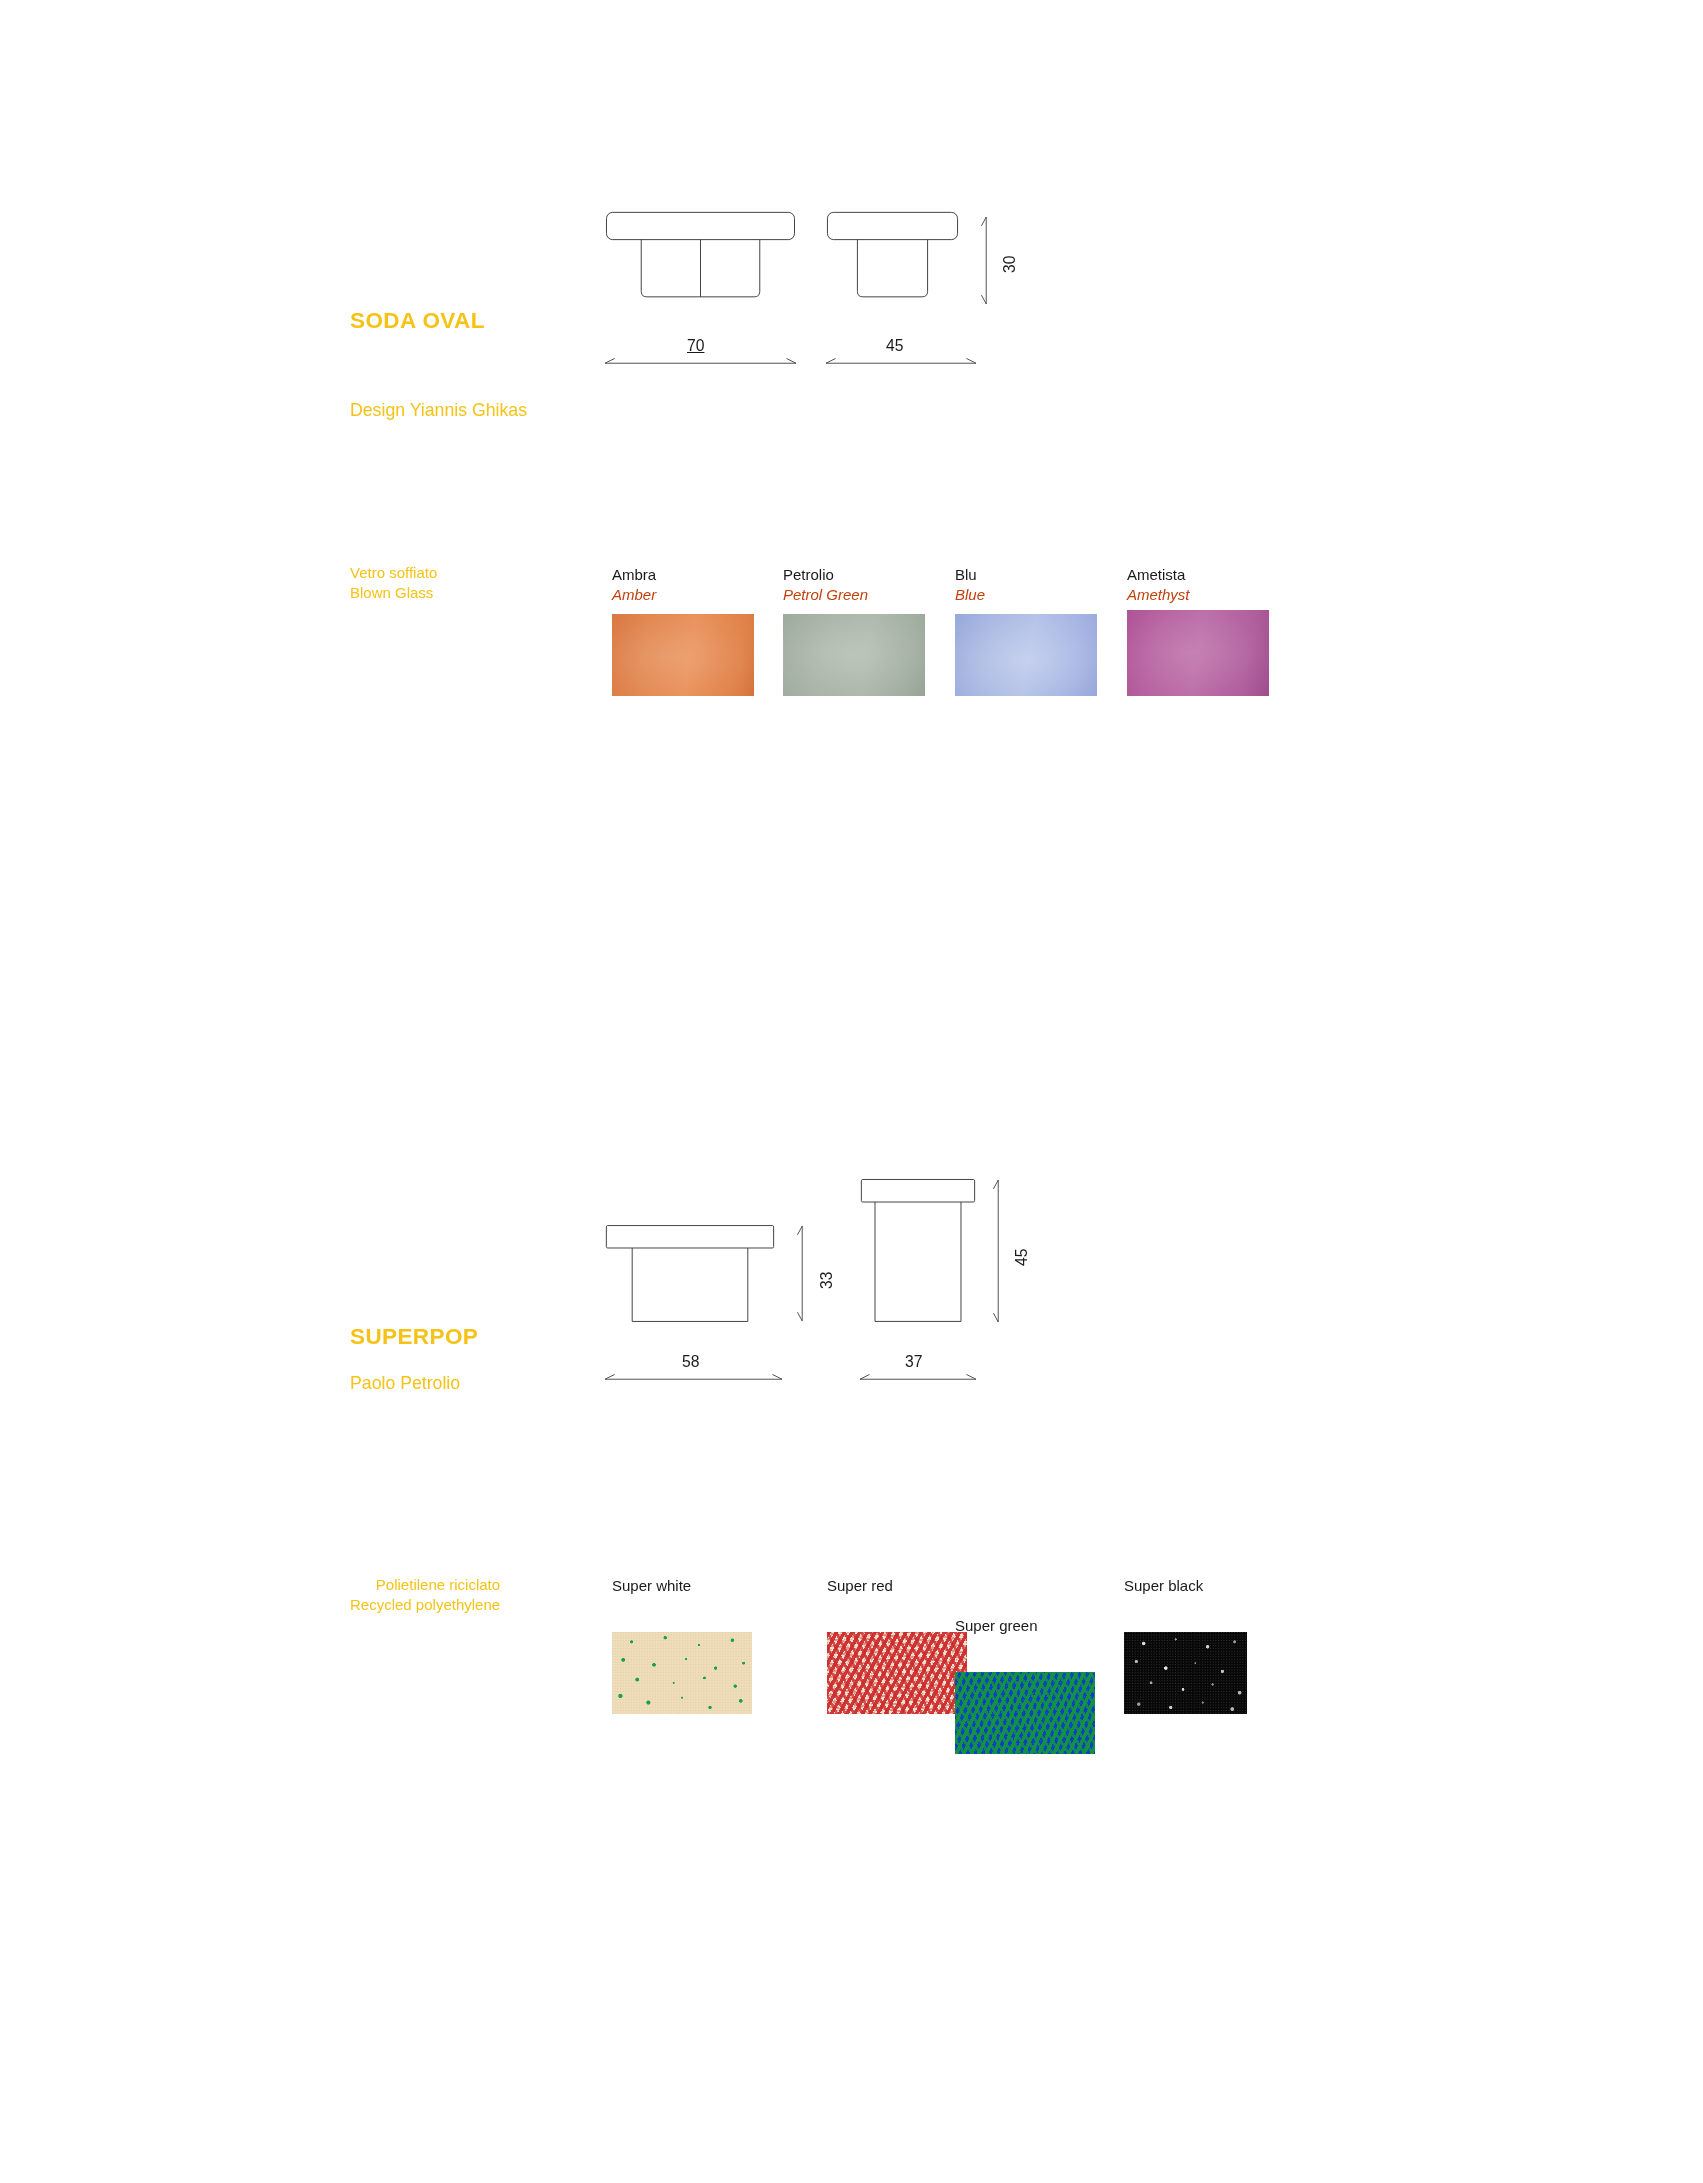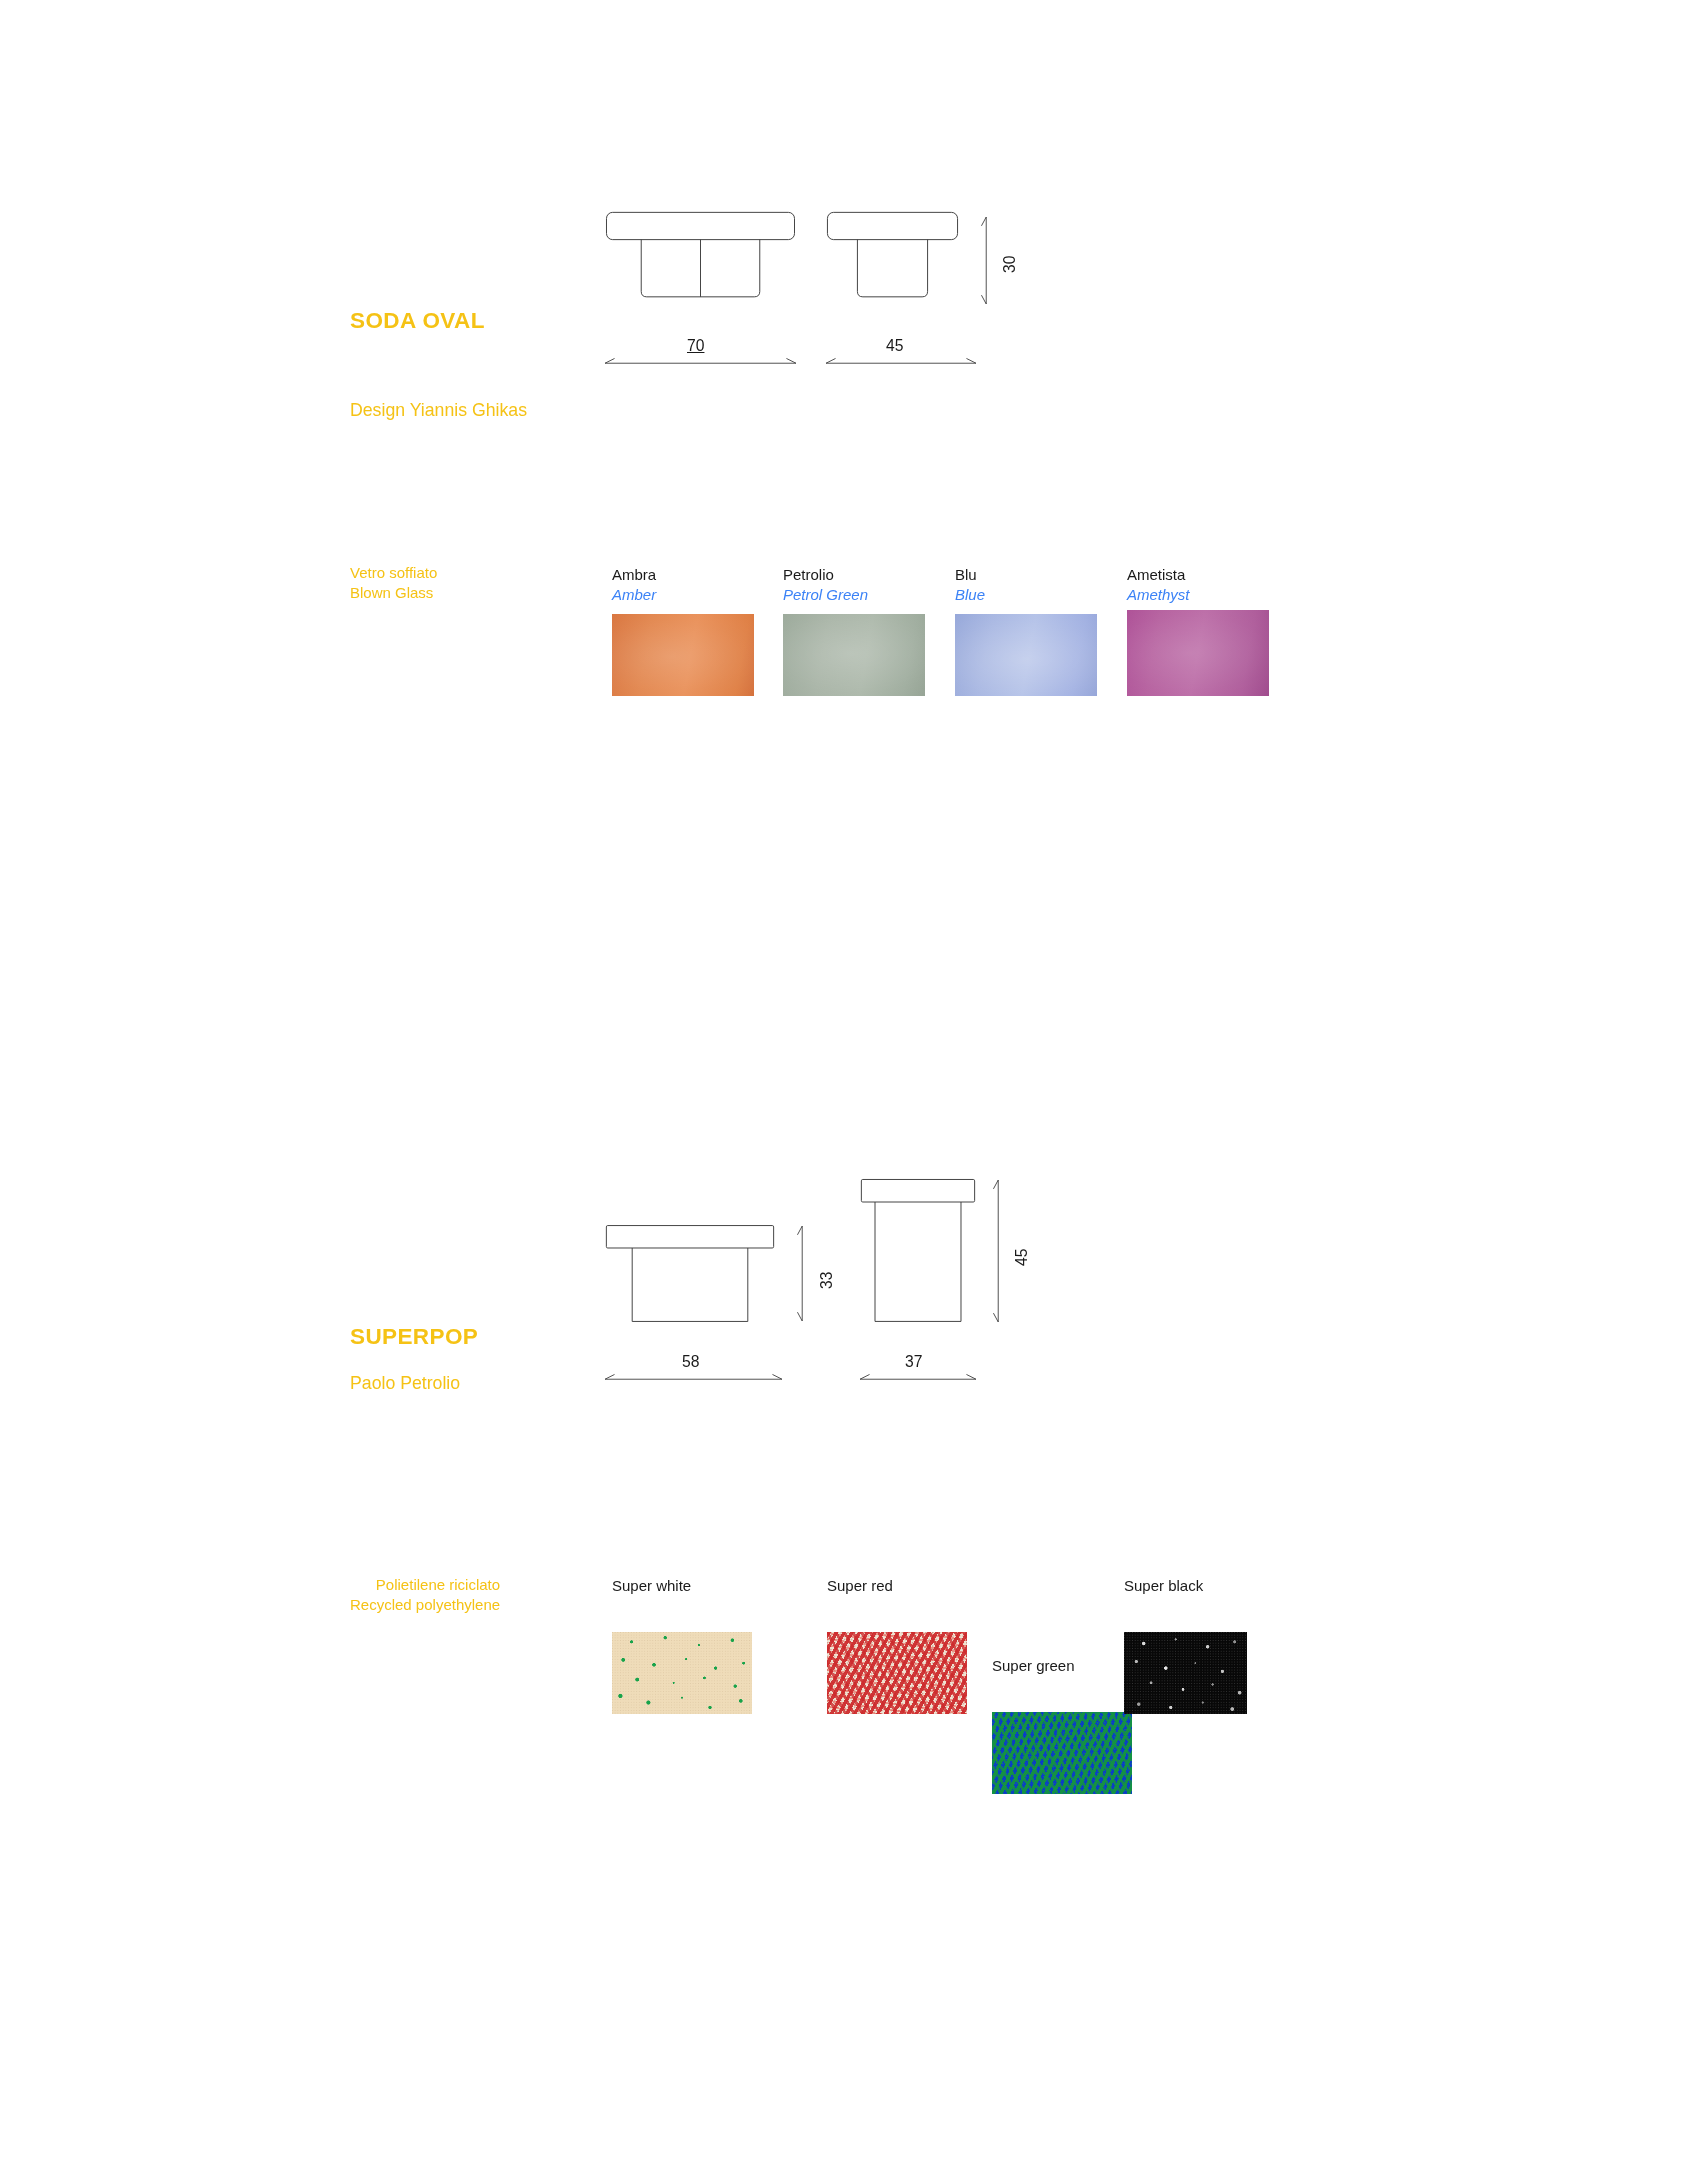--- a/index.html
+++ b/index.html
@@ -57,21 +57,21 @@
   
   .swatch-item { position: absolute; }
   .swatch-label-it {
     font-size: 15px;
     color: #1a1a1a;
     white-space: nowrap;
     line-height: 1.32;
   }
   .swatch-label-en {
     font-size: 15px;
-    color: #3b82f6;
+    color: #c2410c;
     font-style: italic;
     white-space: nowrap;
     line-height: 1.32;
   }
   .swatch-chip {
     position: absolute;
     overflow: hidden;
   }
 
   
@@ -327,21 +327,21 @@
     <div class="swatch-item" style="left:612px; top:1576px;">
       <div class="swatch-label-it">Super white</div>
       <div class="swatch-chip chip-superwhite" style="left:0px; top:56px; width:140px; height:82px;"></div>
     </div>
 
     <div class="swatch-item" style="left:783px; top:1576px;margin-left:44px;">
       <div class="swatch-label-it">Super red</div>
       <div class="swatch-chip chip-superred" style="left:0px; top:56px; width:140px; height:82px;"></div>
     </div>
 
-    <div class="swatch-item" style="left:955px; top:1656px;margin-left:37px;">
+    <div class="swatch-item" style="left:955px; top:1616px;">
       <div class="swatch-label-it">Super green</div>
       <div class="swatch-chip chip-supergreen" style="left:0px; top:56px; width:140px; height:82px;"></div>
     </div>
 
     <div class="swatch-item" style="left:1124px; top:1576px;">
       <div class="swatch-label-it">Super black</div>
       <div class="swatch-chip chip-superblack" style="left:0px; top:56px; width:123px; height:82px;"></div>
     </div>
   </div>
 

